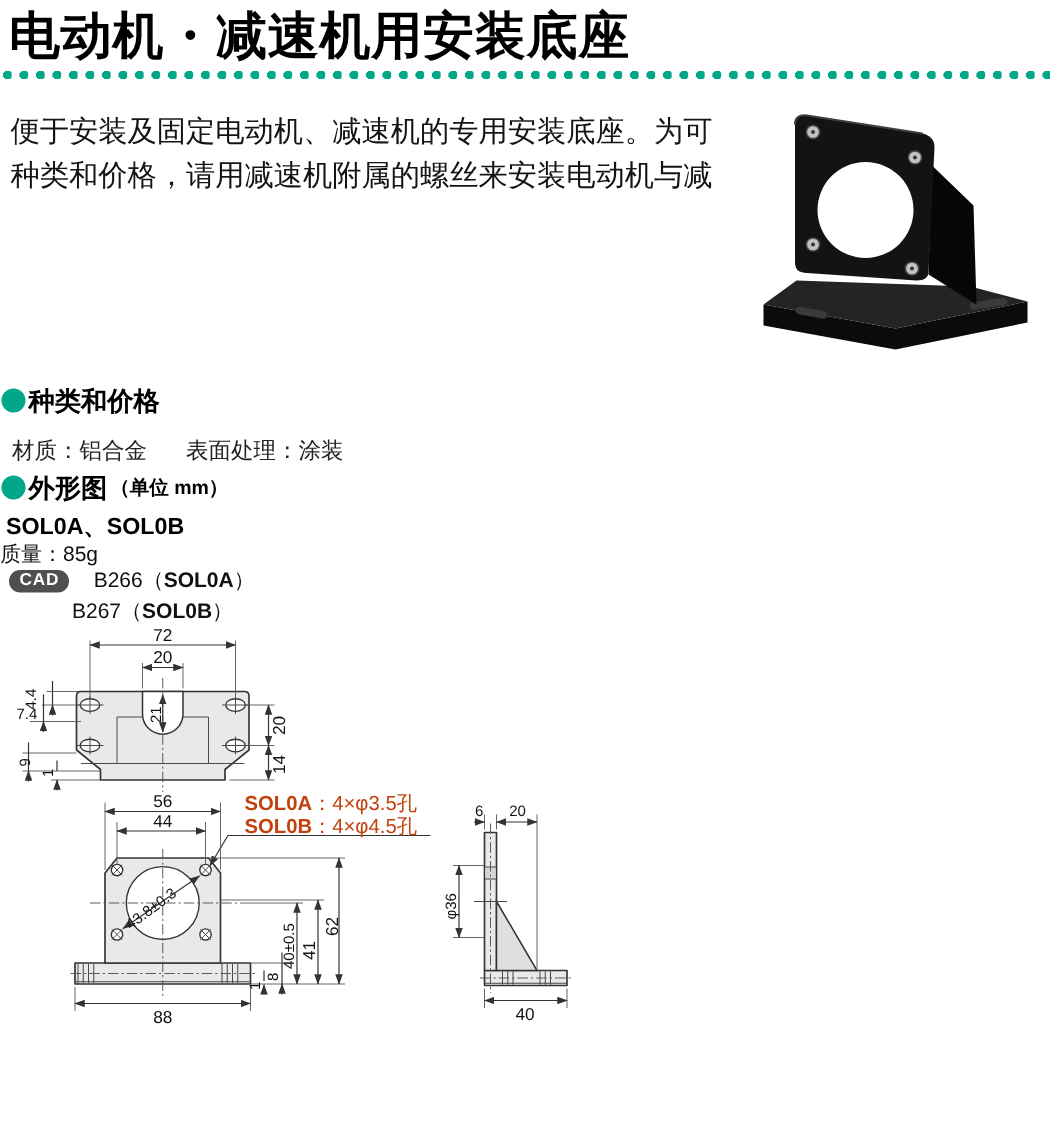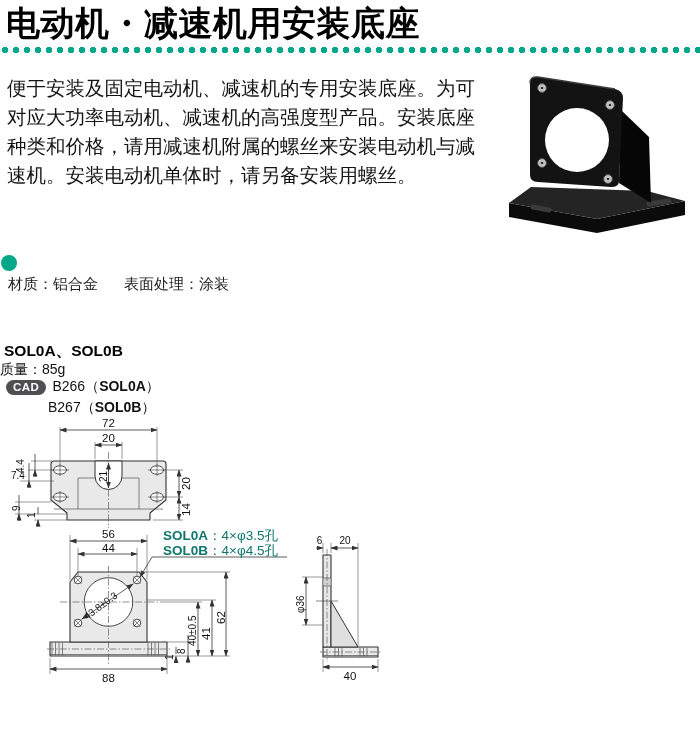--- a/index.html
+++ b/index.html
@@ -9,32 +9,32 @@
   #title{left:6px;top:1px;font-size:34px;font-weight:bold;letter-spacing:0.5px;color:#000;white-space:nowrap;}
   #dotted{left:0;top:46px;width:700px;height:8px;
           background:radial-gradient(circle 3px at 5px 4px,#00A788 98%,transparent) repeat-x;
           background-size:11px 8px;}
   #intro{left:7px;top:74px;width:488px;font-size:19.5px;line-height:29px;color:#141414;}
   .sec-head{display:flex;align-items:center;gap:2px;}
   .bullet{width:16px;height:16px;border-radius:50%;background:#00A788;display:inline-block;flex:0 0 16px;}
   .sec-title{font-size:17.5px;font-weight:bold;color:#000;white-space:nowrap;}
   .sec-unit{font-size:13px;font-weight:bold;color:#000;}
   #types-head{left:1px;top:255px;}
-  #material-row{left:8px;top:275px;font-size:15px;color:#222;}
+  #material-row{left:8px;top:291px;font-size:15px;color:#222;}
   #material-row span{margin-right:26px;}
   #outline-head{left:1px;top:313px;}
   #models{left:4px;top:341px;font-size:15.5px;font-weight:bold;color:#000;}
   #weight{left:0;top:361px;font-size:14px;}
-  .cad-line{font-size:14px;display:flex;align-items:center;gap:6px;}
+  .cad-line{font-size:14px;display:flex;align-items:center;gap:16px;}
   #cad1{left:6px;top:378px;}
   #cad2{left:48px;top:399px;}
   .cad-badge{background:#4F4F51;color:#fff;border-radius:9px;padding:1px 7px 2px 7px;
              font-size:11.5px;font-weight:bold;letter-spacing:0.5px;}
   .cad-model{font-weight:bold;}
-  #callout{left:163px;top:528px;font-size:13.5px;line-height:15px;white-space:nowrap;color:#0f766e;}
+  #callout{left:163px;top:528px;font-size:13.5px;line-height:15px;white-space:nowrap;color:#c2410c;}
   #callout b{font-weight:bold;}
   svg text{font-family:"Liberation Sans",sans-serif;fill:#111;}
   .out{stroke:#333;stroke-width:1.1;fill:#E9E9E9;stroke-linejoin:round;}
   .hole{stroke:#333;stroke-width:0.9;fill:#fff;}
   .thin{stroke:#444;stroke-width:0.65;fill:none;}
   .ext{stroke:#555;stroke-width:0.6;fill:none;}
   .dim{stroke:#333;stroke-width:0.8;fill:none;}
   .cl{stroke:#555;stroke-width:0.65;fill:none;stroke-dasharray:7 2 1.5 2;}
   .dt{font-size:11.5px;}
   .ds{font-size:10px;}
@@ -42,23 +42,21 @@
 </head>
 <body>
 
 <div id="page">
 
   <div id="title" class="abs">电动机・减速机用安装底座</div>
   <div id="dotted" class="abs"></div>
 
   <div id="intro" class="abs">
     <div>便于安装及固定电动机、减速机的专用安装底座。为可</div>
-    <div>对应大功率电动机、减速机的高强度型产品。安装底座</div>
     <div>种类和价格，请用减速机附属的螺丝来安装电动机与减</div>
-    <div>速机。安装电动机单体时，请另备安装用螺丝。</div>
   </div>
 
   <svg class="abs" style="left:497px;top:55px;" width="200" height="182" viewBox="0 0 200 182">
 
     <path d="M12,148 L100,164 L188,146 L188,160 L100,178 L12,162 Z" fill="#0b0b0b"></path>
     <path d="M12,148 L34,132 L150,136 L188,146 L100,164 Z" fill="#242424"></path>
     <path d="M36,152 L52,155" stroke="#3a3a3a" stroke-width="5" stroke-linecap="round"></path>
     <path d="M152,149 L172,146" stroke="#3a3a3a" stroke-width="5" stroke-linecap="round"></path>
 
     <path d="M124,55 L152,82 L154,148 L122,128 Z" fill="#060606"></path>
@@ -74,25 +72,31 @@
         <circle cx="113" cy="50" r="1.3" fill="#333"></circle>
       <circle cx="45" cy="108" r="4.4" fill="#c2c2c2" stroke="#4a4a4a"></circle>
         <circle cx="45" cy="108" r="1.3" fill="#333"></circle>
       <circle cx="111" cy="124" r="4.4" fill="#c2c2c2" stroke="#4a4a4a"></circle>
         <circle cx="111" cy="124" r="1.3" fill="#333"></circle>
     </g>
   </svg>
 
   <div id="types-head" class="abs sec-head">
     <span class="bullet"></span>
+    <span class="sec-title">种类和价格</span>
   </div>
   <div id="material-row" class="abs">
     <span>材质：铝合金</span><span>表面处理：涂装</span>
   </div>
 
+  <div id="outline-head" class="abs sec-head">
+    <span class="bullet"></span>
+    <span class="sec-title">外形图</span>
+    <span class="sec-unit">（单位 mm）</span>
+  </div>
 
   <div id="models" class="abs">SOL0A、SOL0B</div>
   <div id="weight" class="abs">质量：85g</div>
 
   <div id="cad1" class="abs cad-line">
     <span class="cad-badge">CAD</span>
     <span><span>B266（</span><span class="cad-model">SOL0A</span><span>）</span></span>
   </div>
   <div id="cad2" class="abs cad-line">
     <span><span>B267（</span><span class="cad-model">SOL0B</span><span>）</span></span>

